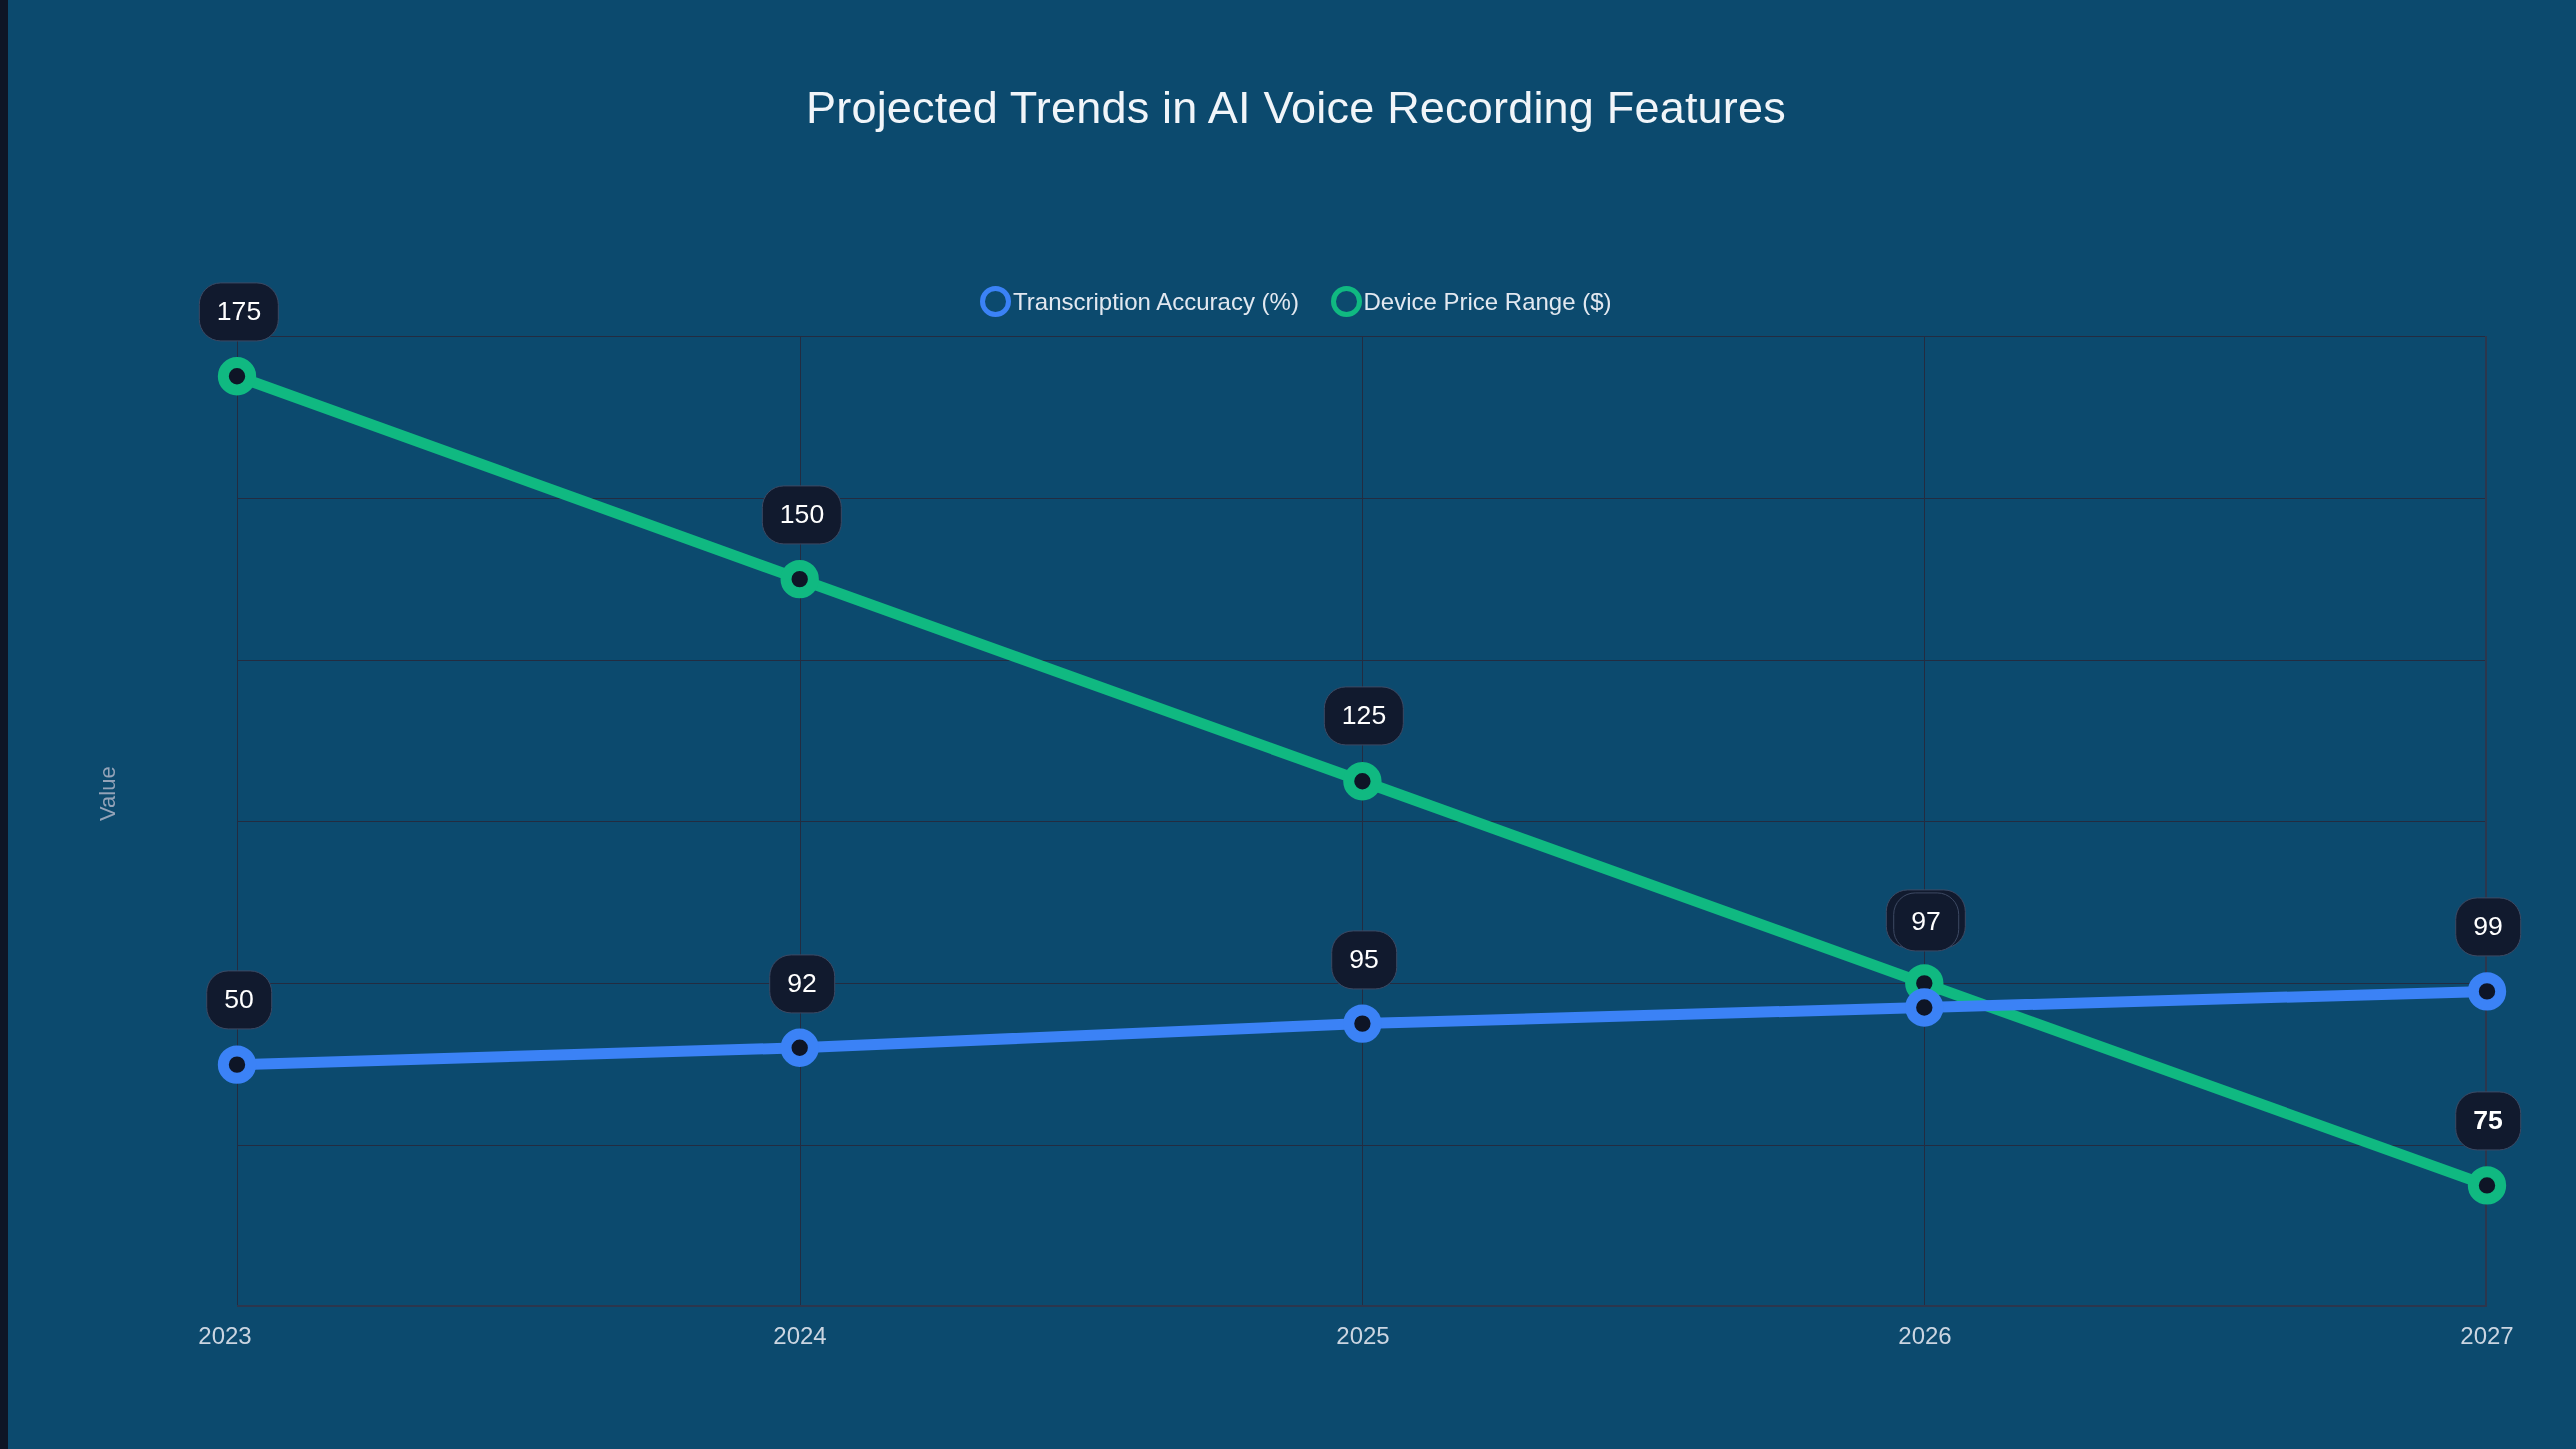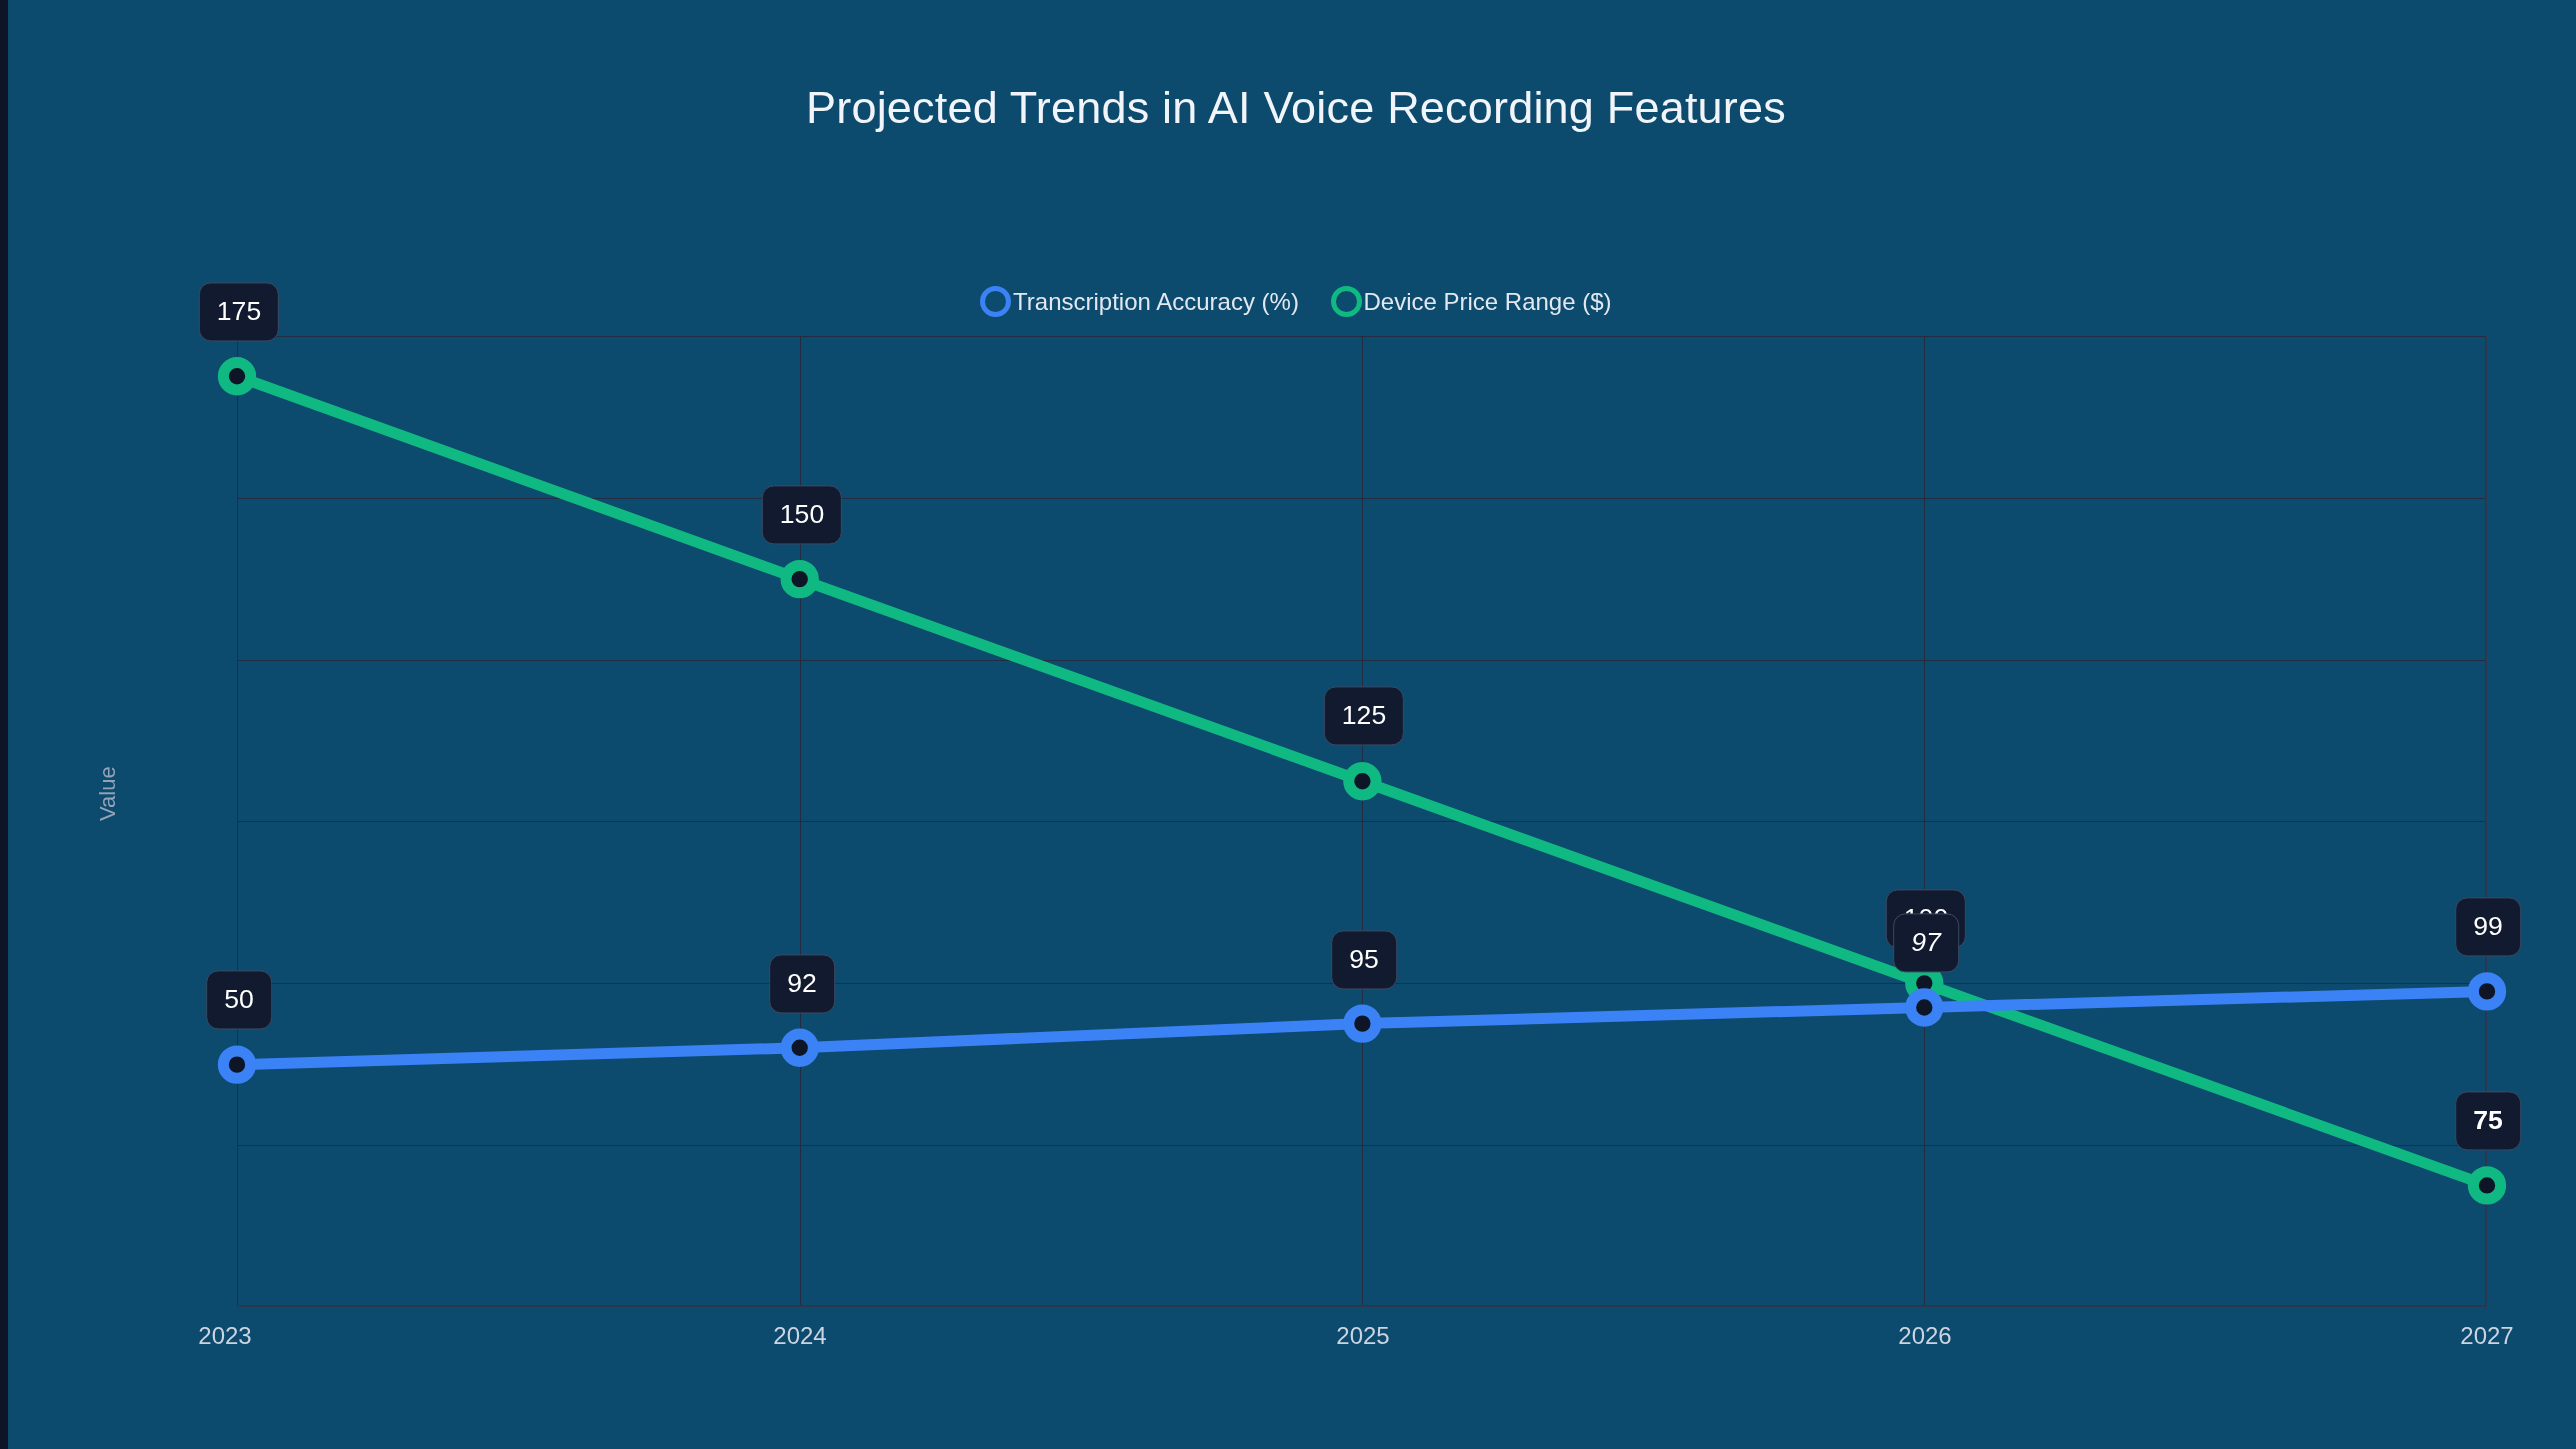--- a/index.html
+++ b/index.html
@@ -121,21 +121,21 @@
     transform: rotate(-90deg);
     transform-origin: left top;
     white-space: nowrap;
   }
   
   .data-label {
     position: absolute;
     transform: translate(-50%, -50%);
     background: #111a2e;
     border: 0.8px solid #3d4963;
-    border-radius: 12px;
+    border-radius: 22px;
     color: #ffffff;
     font-size: 26.6px;
     line-height: 1;
     padding: 15.3px 17px;
     white-space: nowrap;
     box-sizing: border-box;
   }
 </style>
 </head>
 <body>
@@ -202,17 +202,17 @@
 
   <div class="data-label" style="left:231px; top:312px;">175</div>
   <div class="data-label" style="left:794px; top:515px;">150</div>
   <div class="data-label" style="left:1356px; top:716px;">125</div>
   <div class="data-label" style="left:1918px; top:919px;">100</div>
   <div class="data-label" style="left:2480px; top:1121px;font-weight:bold;">75</div>
 
   <div class="data-label" style="left:231px; top:1000px;">50</div>
   <div class="data-label" style="left:794px; top:984px;">92</div>
   <div class="data-label" style="left:1356px; top:960px;">95</div>
-  <div class="data-label" style="left:1918px; top:943px;font-style:italic;">97</div>
+  <div class="data-label" style="left:1918px; top:922px;">97</div>
   <div class="data-label" style="left:2480px; top:927px;">99</div>
 
 </div>
 
 
 </body></html>

